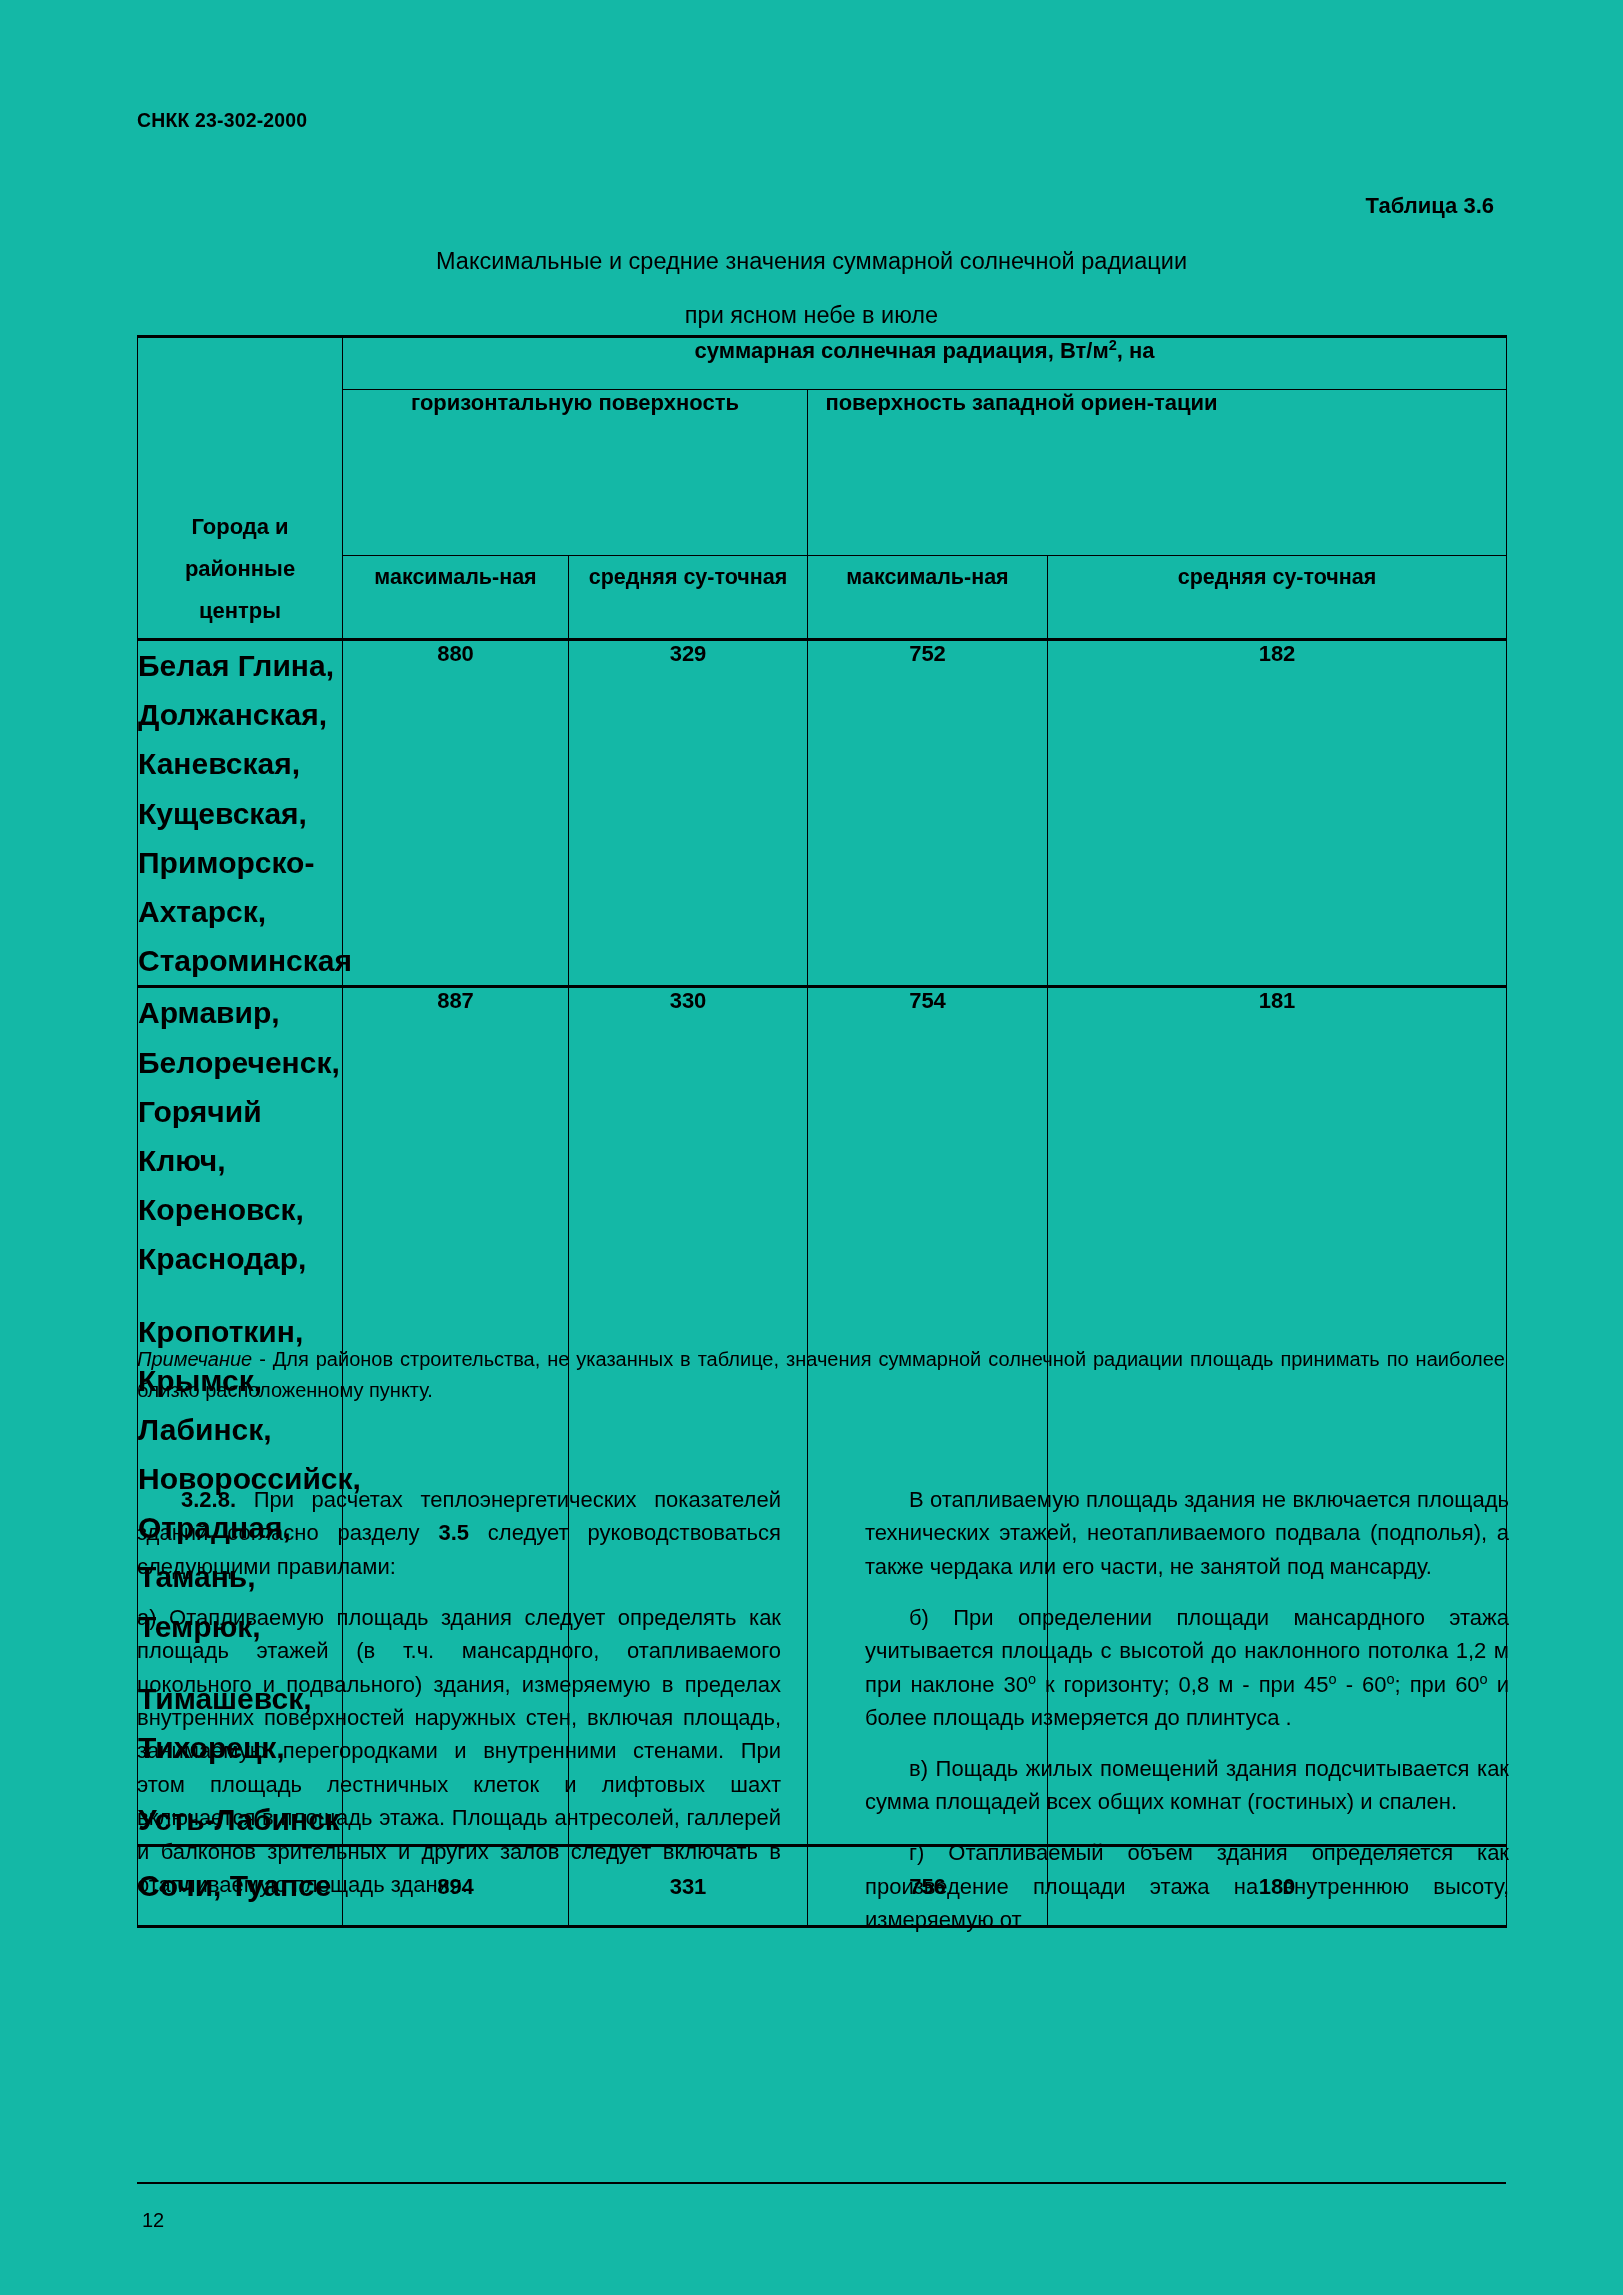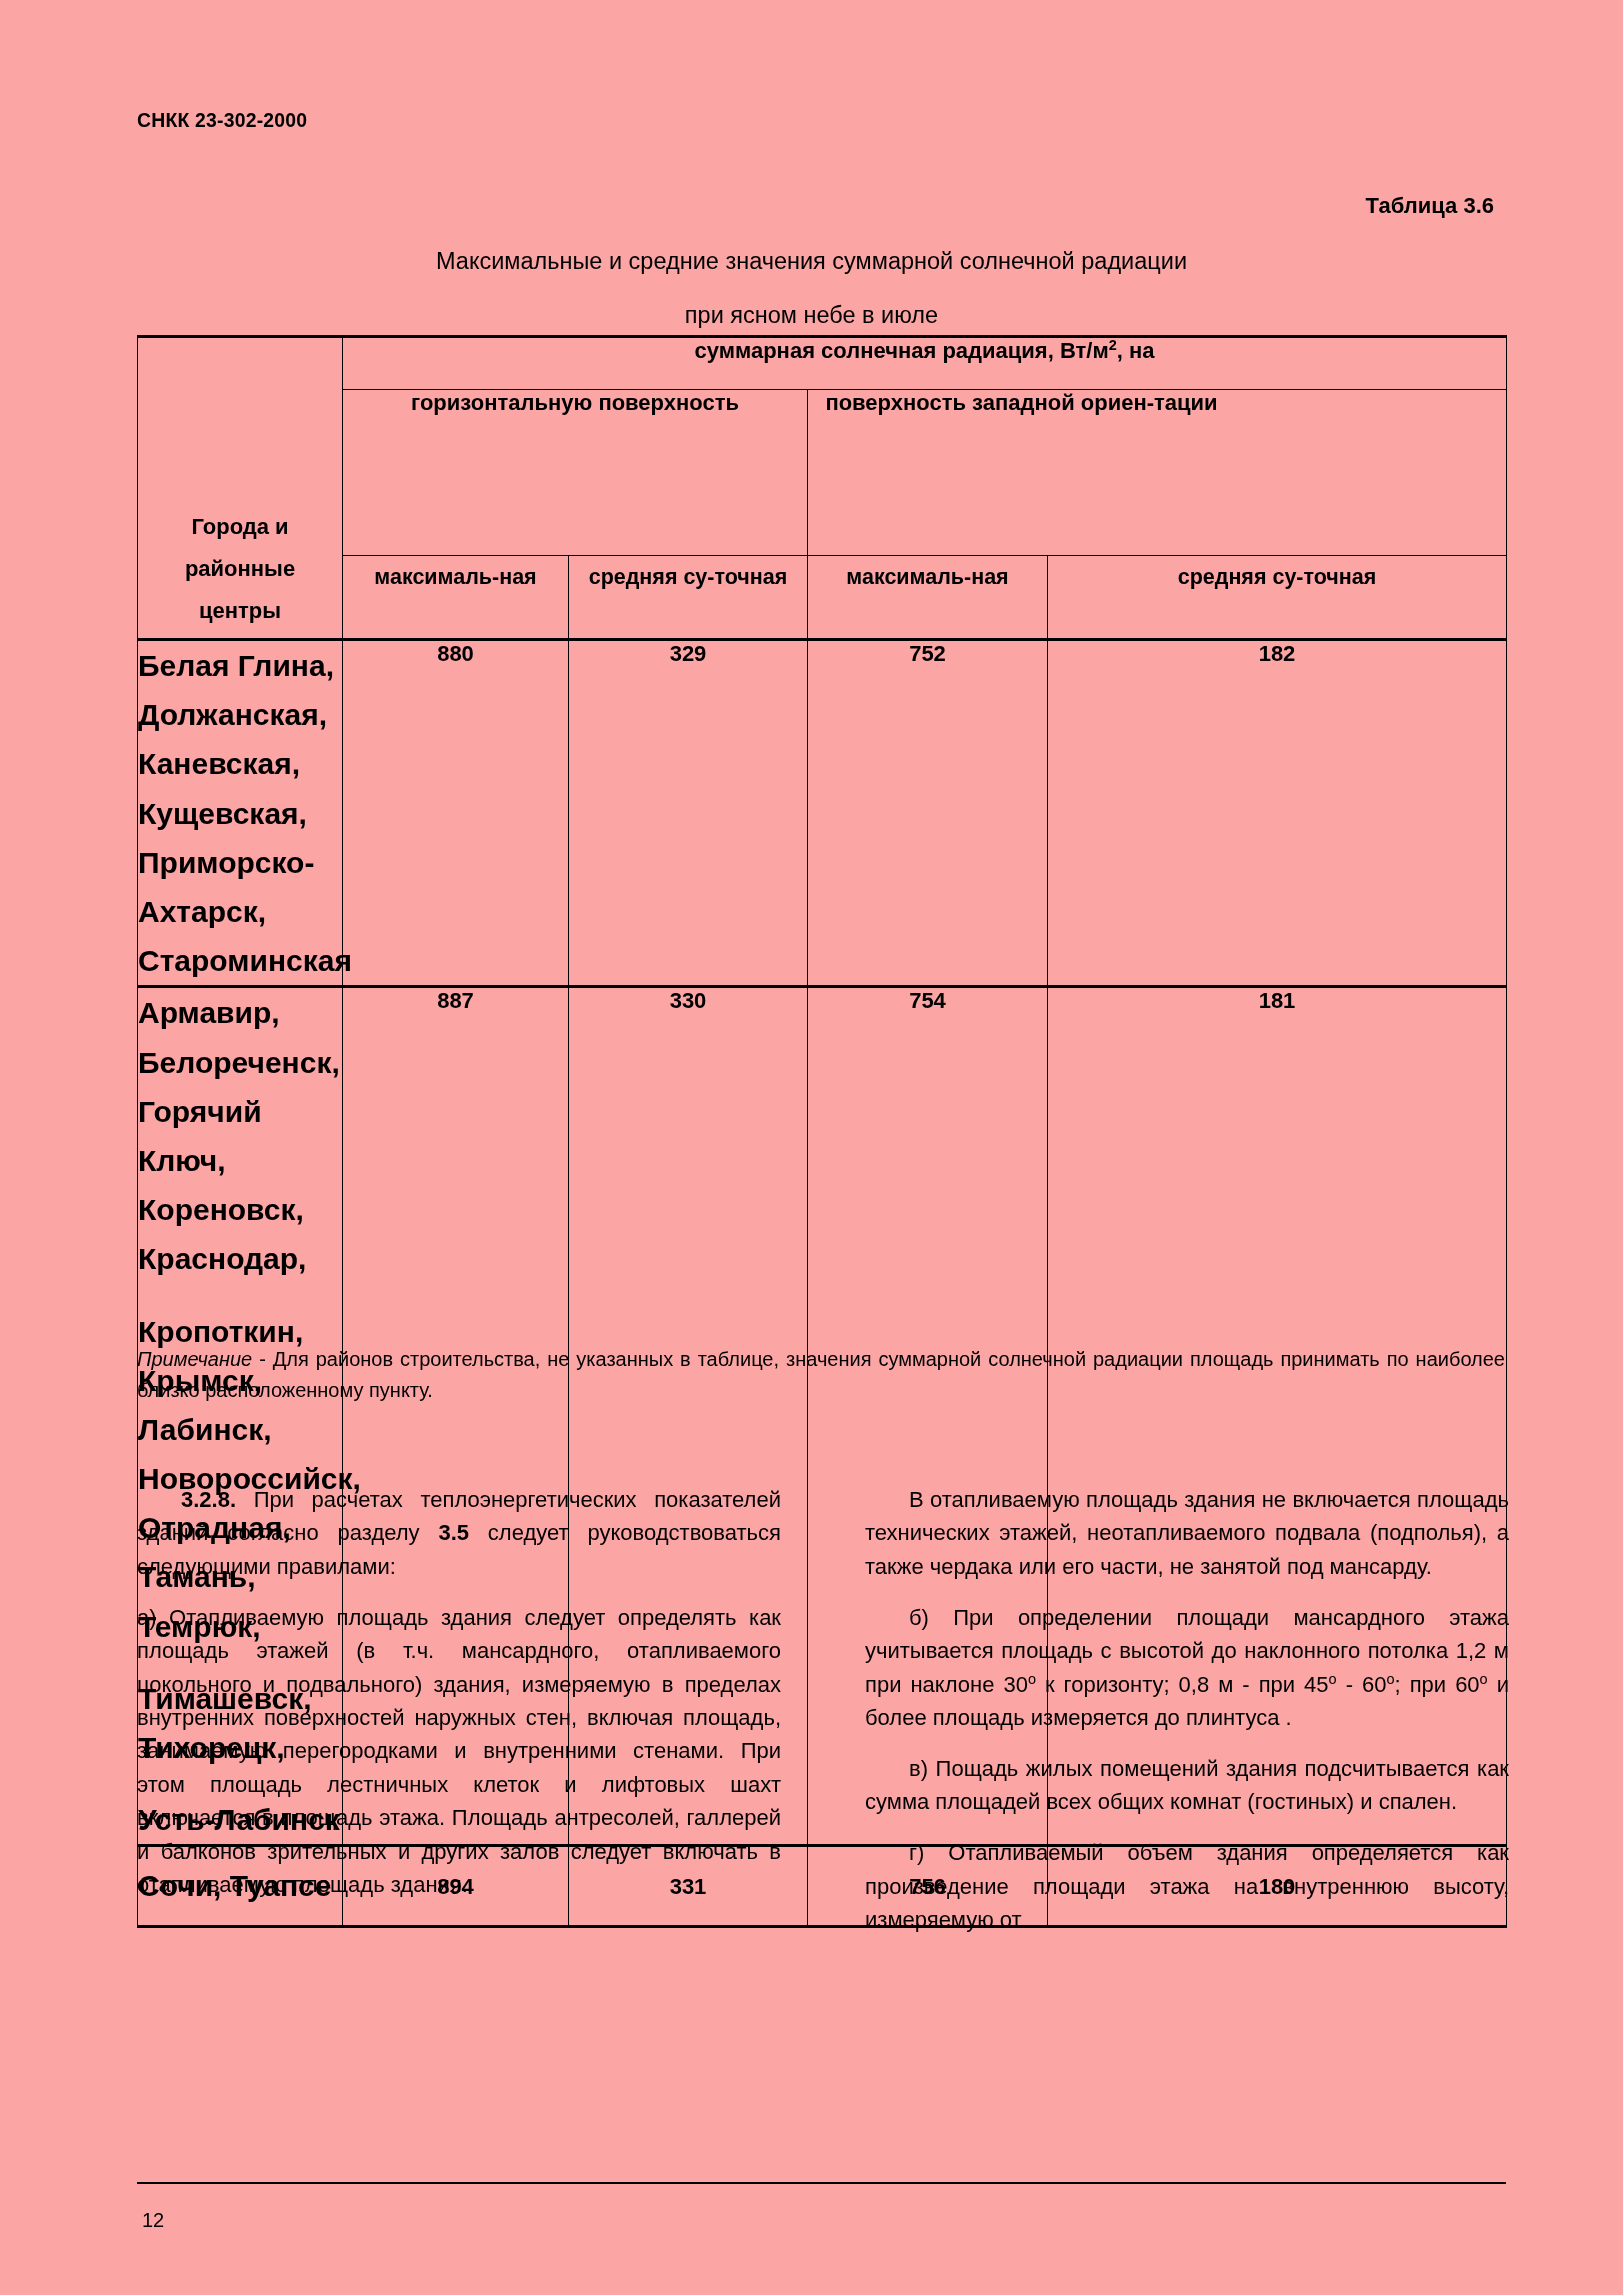--- a/index.html
+++ b/index.html
@@ -8,21 +8,21 @@
     background: #ffffff;
   }
   body {
     font-family: "Liberation Sans", sans-serif;
     color: #000000;
   }
   .page {
     position: relative;
     width: 1623px;
     height: 2295px;
-    background: #fca5a5;
+    background: #14b8a6;
     box-sizing: border-box;
     padding: 0;
     overflow: hidden;
   }
 
   
   .doc-header {
     position: absolute;
     left: 137px;
     top: 109px;

